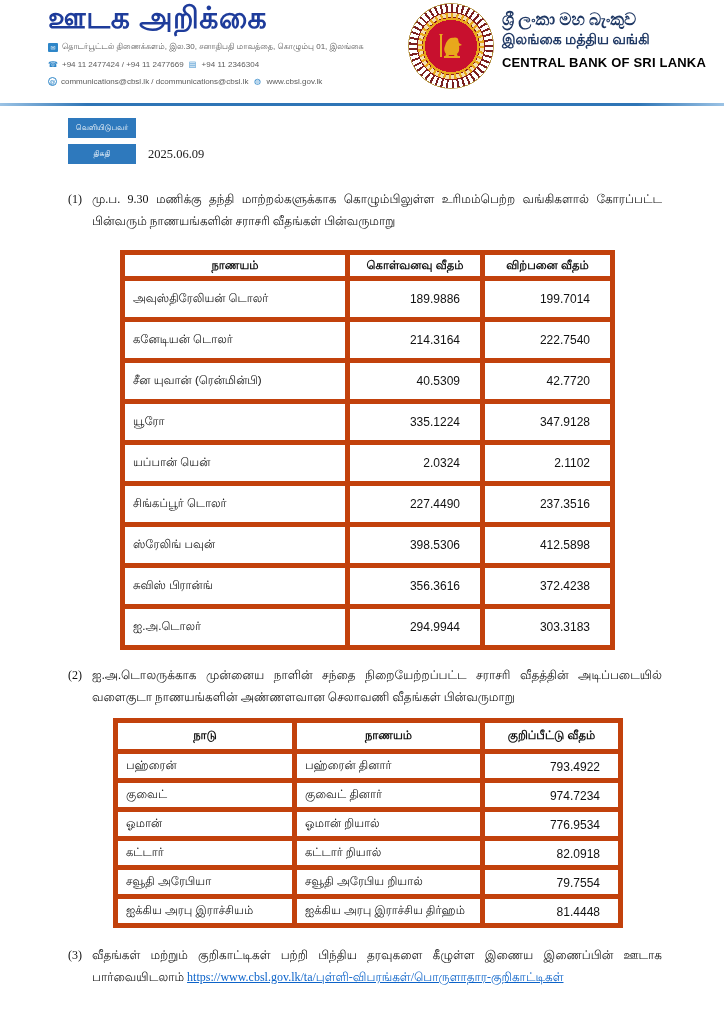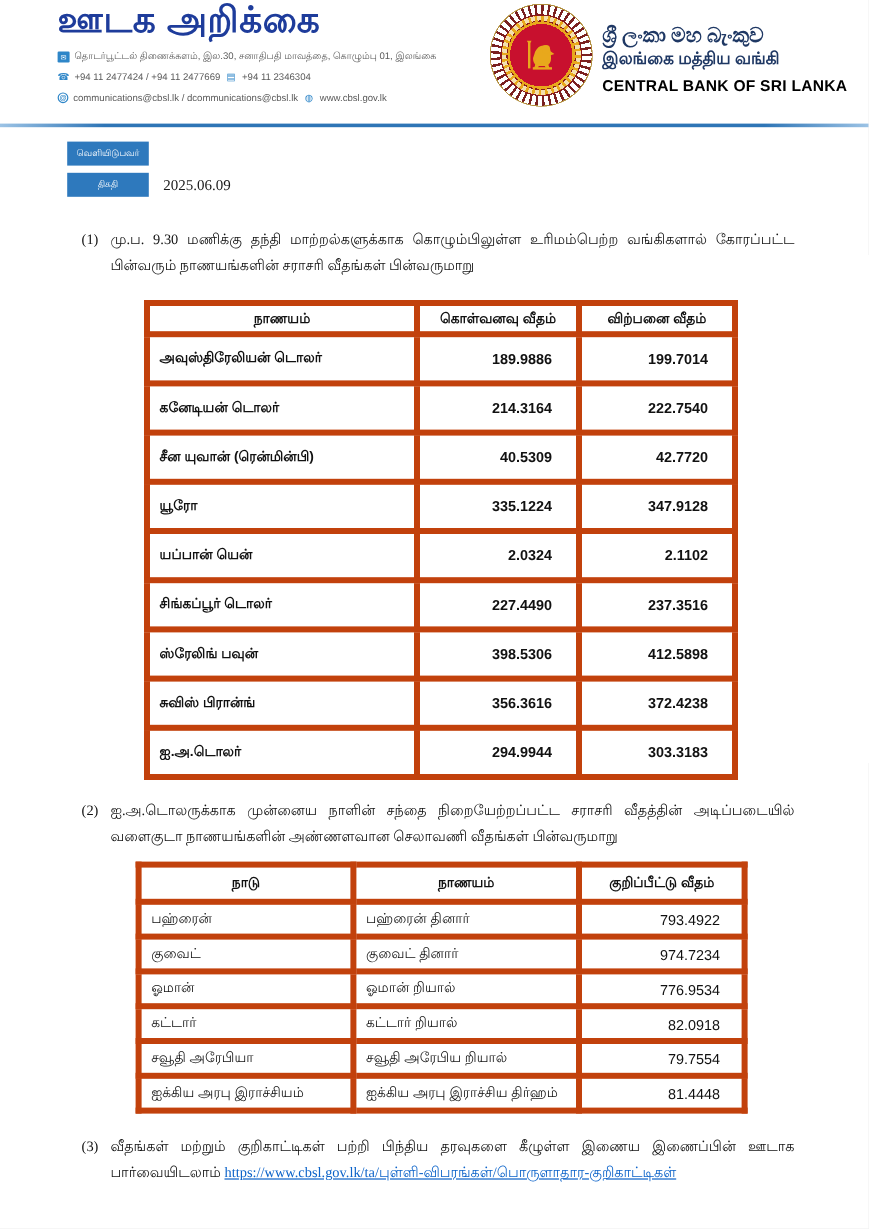--- a/index.html
+++ b/index.html
@@ -22,21 +22,21 @@
     font-family:"Liberation Sans", sans-serif;
     font-size:8px; color:#5a5a5a; margin-top:8px; white-space:nowrap;
   }
   .cicon {
     display:inline-flex; align-items:center; justify-content:center;
     width:10px; height:9px; font-size:8px; color:#2e86c8; flex:0 0 auto;
   }
   .cicon.boxed { background:#2e86c8; color:#fff; border-radius:1px; font-size:6px; }
   .cicon.round { border:1px solid #2e86c8; border-radius:50%; width:9px; height:9px; font-size:6px; font-weight:bold; }
 
-  .header-right { display:flex; align-items:center; gap:8px; padding-top:2px; }
+  .header-right { display:flex; align-items:flex-start; gap:8px; padding-top:2px; }
   
   .seal {
     position:relative; width:86px; height:86px; border-radius:50%; flex:0 0 auto;
     background:radial-gradient(circle at center,
       #c8102e 0 26px, #e8a81c 26px 28px, #8a1a1a 28px 29px,
       #f3dfae 29px 33px, #8a1a1a 33px 34px, #ffffff 34px 42px, #b08c3a 42px 43px, transparent 43px);
   }
   .seal .ticks {
     position:absolute; inset:0; border-radius:50%;
     background:repeating-conic-gradient(#7a2020 0 3deg, transparent 3deg 8deg);
@@ -55,21 +55,21 @@
   .bank-name-si { font-weight:bold; font-size:17px; color:#1f3864; line-height:1.25; }
   .bank-name-ta { font-weight:bold; font-size:14px; color:#1f3864; line-height:1.45; }
   .bank-name-en { font-family:"Liberation Sans", sans-serif; font-weight:bold; font-size:13px; color:#000; letter-spacing:0.2px; margin-top:4px; }
 
   .divider {
     position:absolute; top:103px; left:0; width:724px; height:3px;
     background:linear-gradient(90deg,#9cc3e5,#2e75b6 12%,#2e75b6 88%,#9cc3e5);
   }
 
   
-  .meta { position:absolute; top:118px; left:56px; }
+  .meta { position:absolute; top:118px; left:68px; }
   .meta-row { display:flex; align-items:center; margin-bottom:6px; }
   .meta-tag {
     width:68px; height:20px; background:#2e79bd; color:#fff;
     font-size:7.5px; font-family:"Liberation Sans", sans-serif;
     display:flex; align-items:center; justify-content:center; text-align:center;
   }
   .meta-value { margin-left:12px; font-size:12.5px; color:#1a1a1a; }
 
   
   .content { position:absolute; top:188px; left:68px; width:594px; }
@@ -82,21 +82,21 @@
   table { border-collapse:collapse; font-family:"Liberation Sans", sans-serif; }
   th, td { border:5px solid #c2410c; font-weight:normal; }
   th { font-weight:bold; font-size:11.5px; text-align:center; }
   td { font-size:11.5px; }
   td.num { text-align:right; padding-right:20px; font-size:12px; }
   td.label { text-align:left; padding-left:8px; }
 
   .table1 { margin:18px 0 14px 52px; width:490px; table-layout:fixed; }
   .table1 col.c1{width:225px} .table1 col.c2{width:135px} .table1 col.c3{width:130px}
   .table1 th { height:26px; }
-  .table1 td { height:41px;font-weight:bold; }
+  .table1 td { height:41px; }
 
   .table2 { margin:10px 0 16px 45px; width:505px; table-layout:fixed; }
   .table2 col.c1{width:179px} .table2 col.c2{width:188px} .table2 col.c3{width:138px}
   .table2 th { height:31px; }
   .table2 td { height:29px; padding-top:2px; padding-bottom:2px; }
   .table2 td.num { padding-right:18px; vertical-align:top; padding-top:6px; }
   .table2 td.label { vertical-align:middle; }
   .mt8 { margin-top:8px; }
 </style>
 </head>

